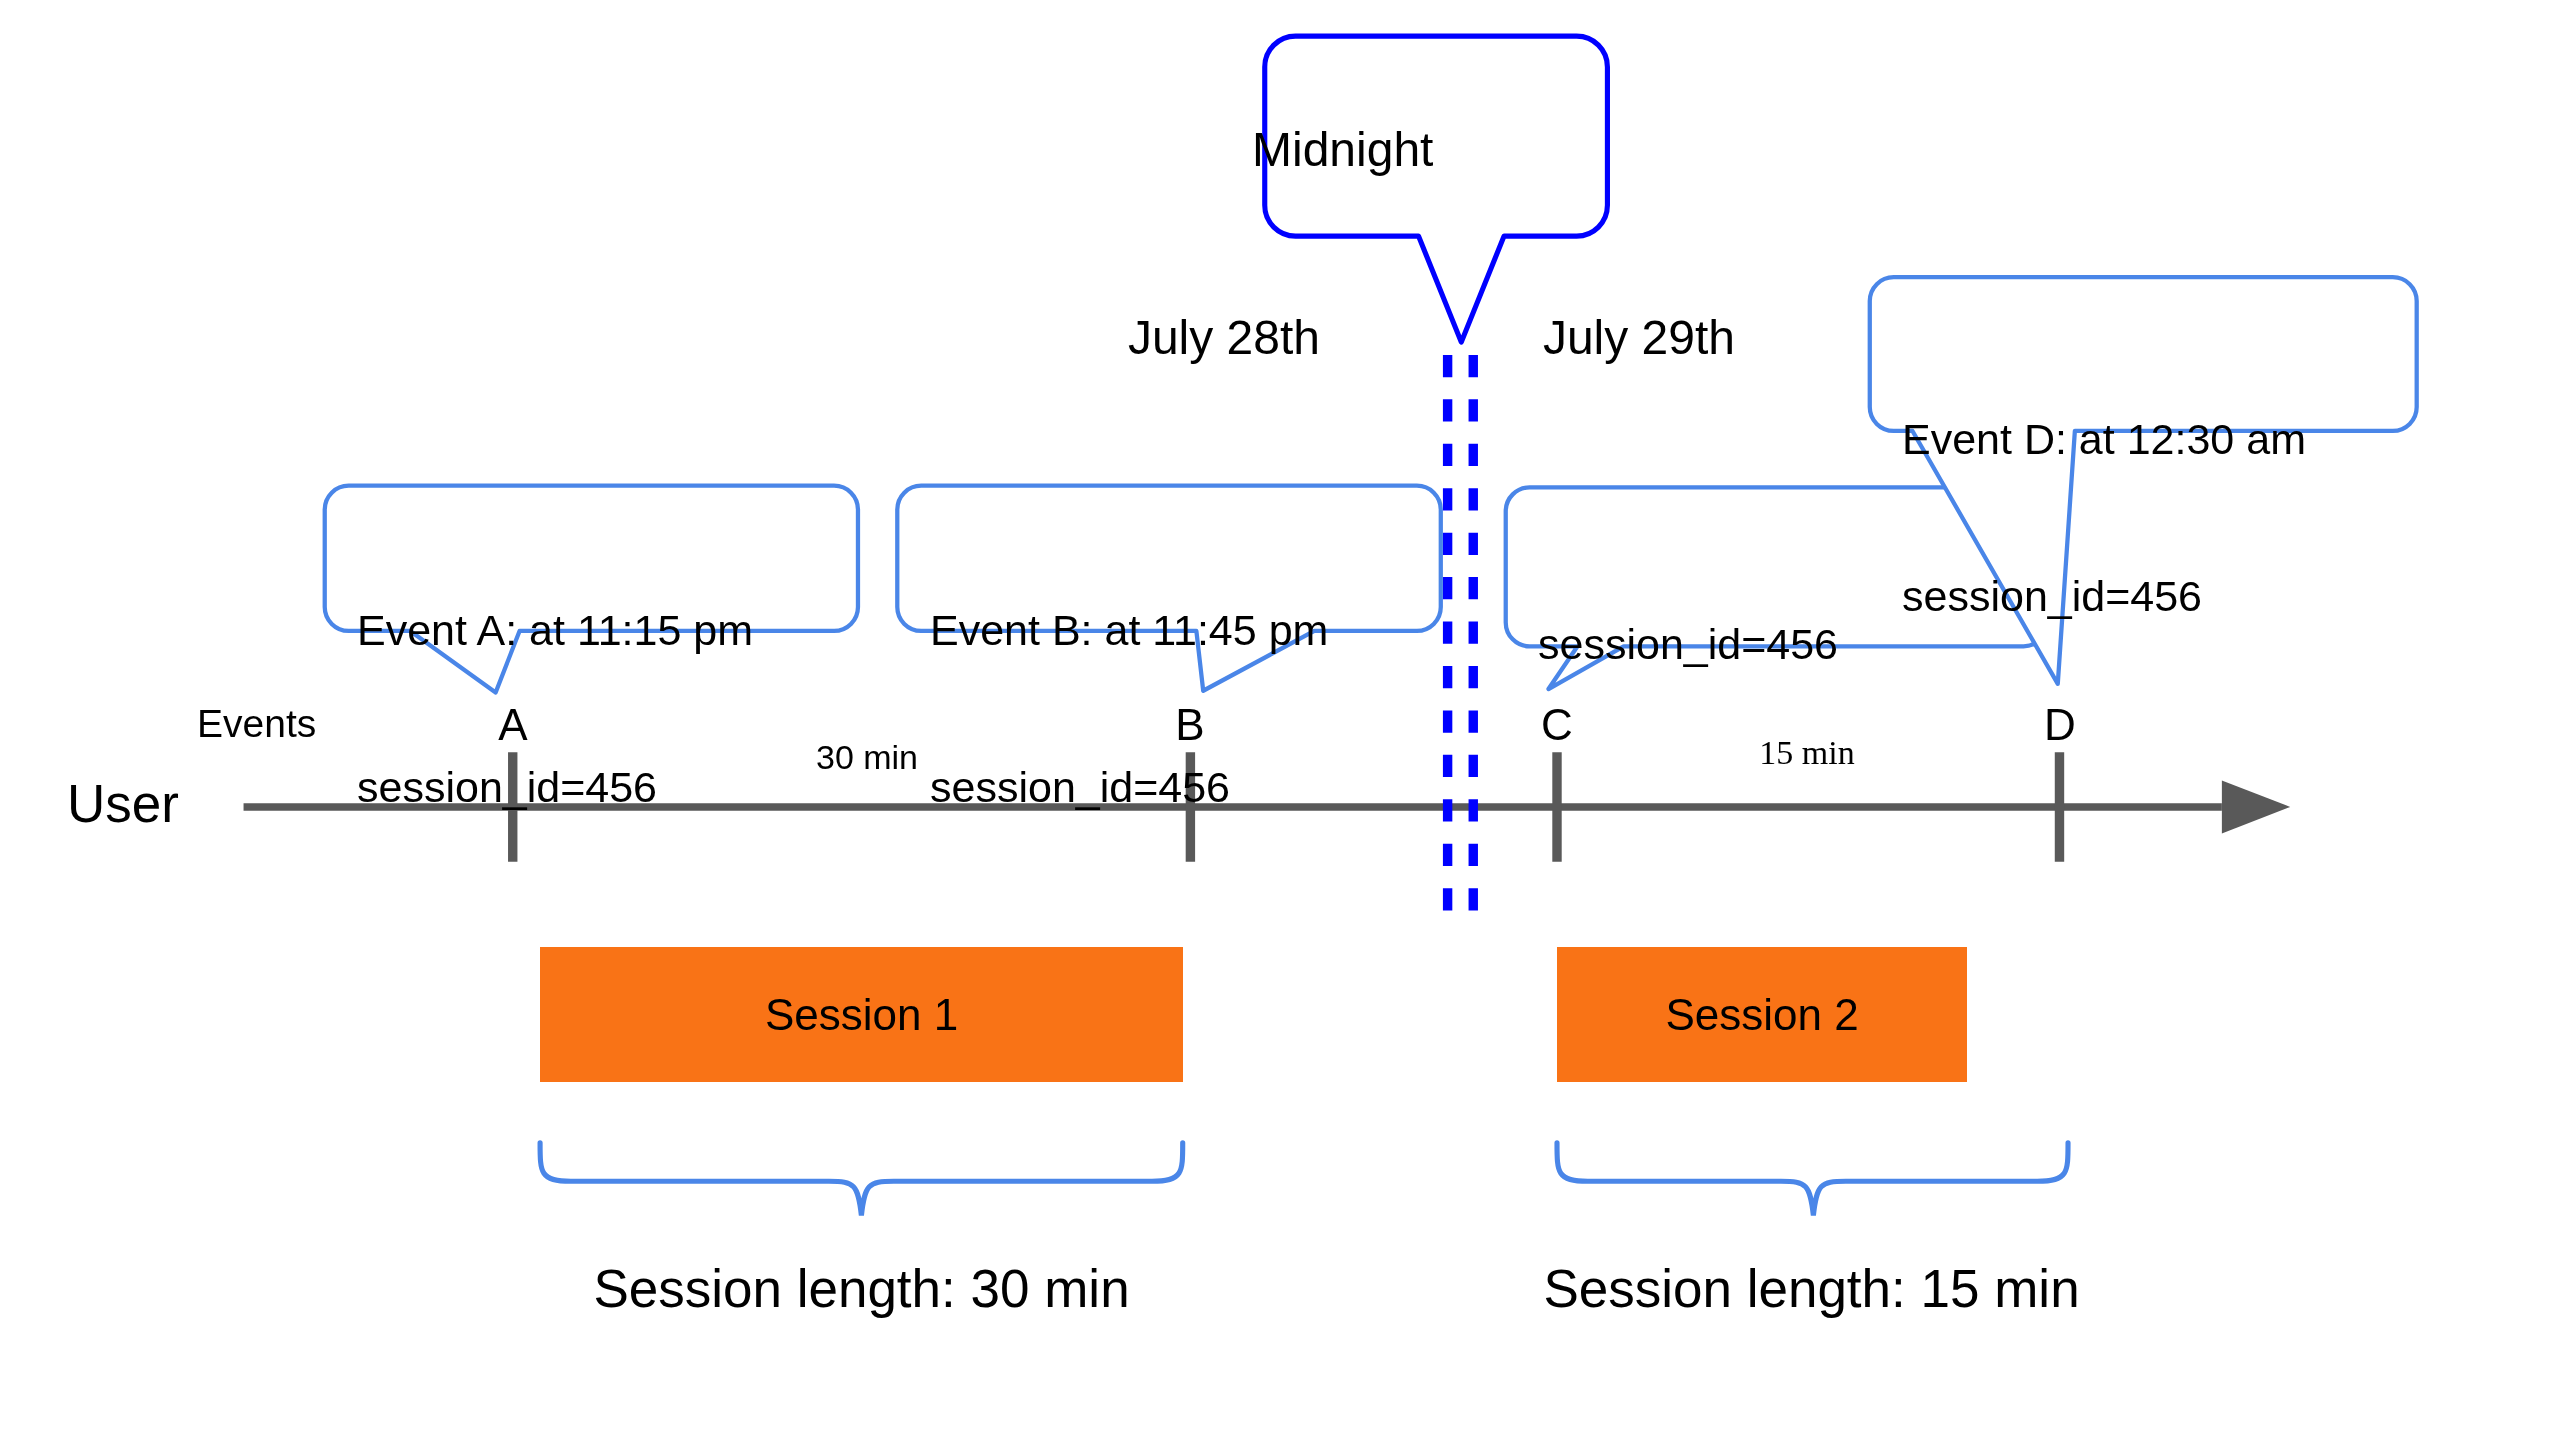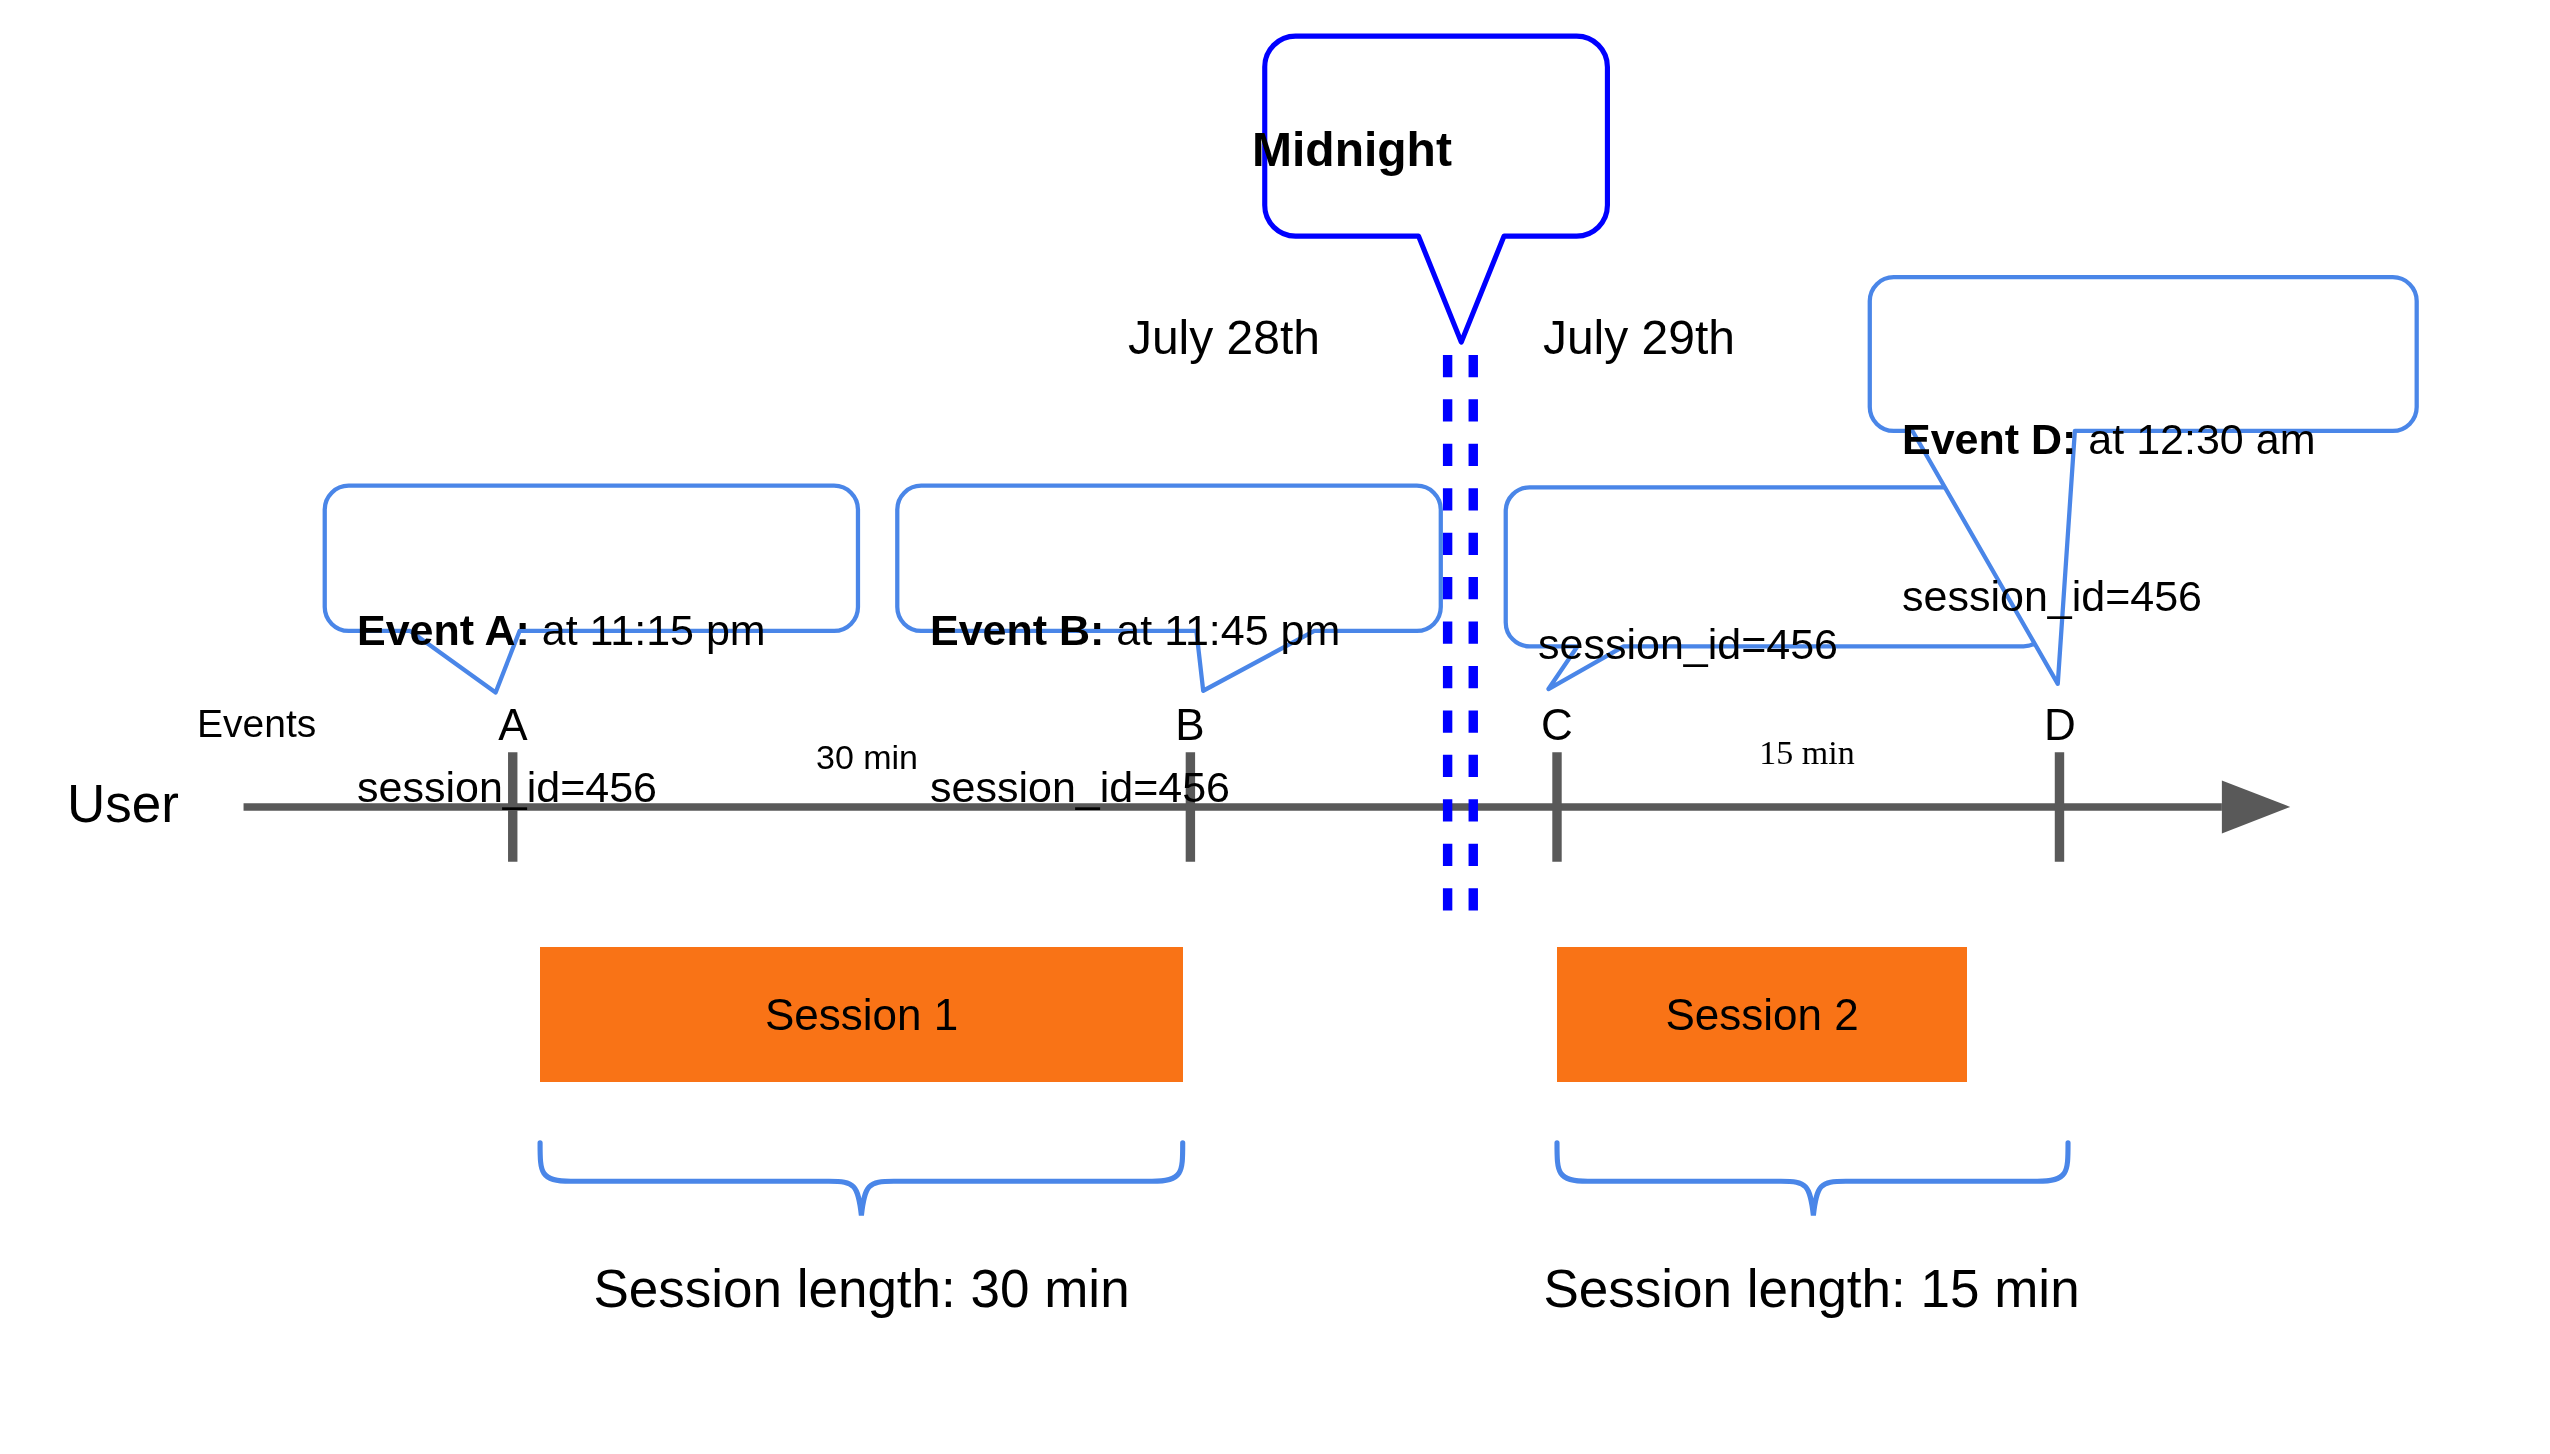--- a/index.html
+++ b/index.html
@@ -95,31 +95,31 @@
   .slen-2 { left: 1427px; top: 1258px; }
 
   
   .callout-text {
     position: absolute;
     font-size: 43px;
     line-height: 1.22;
     color: #000000;
     white-space: pre;
   }
-  .callout-text b { font-weight: bold; }
+  .callout-text b { font-weight: normal; }
   .co-a { left: 357px;  top: 499px; }
   .co-b { left: 930px; top: 499px; }
   .co-c { left: 1538px; top: 513px; }
   .co-d { left: 1902px; top: 308px; }
 
   .midnight-text {
     position: absolute;
     left: 1252px; top: 122px;
     font-size: 48px;
-    font-weight: bold;
+    font-weight: normal;
     color: #000000;
     white-space: pre;
   }
 </style>
 </head>
 <body>
 
 <div id="stage">
 
   <svg id="vector-layer" viewBox="0 0 2984 1702">

